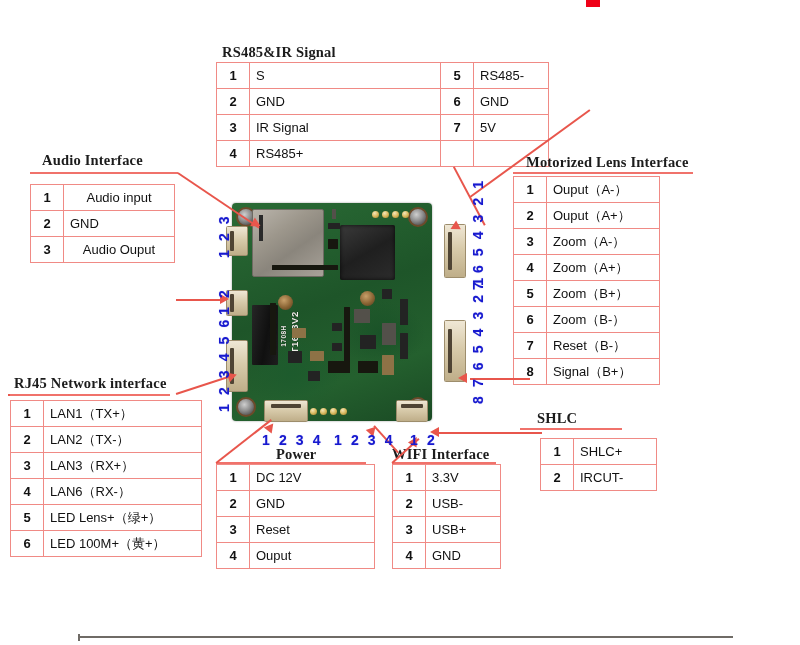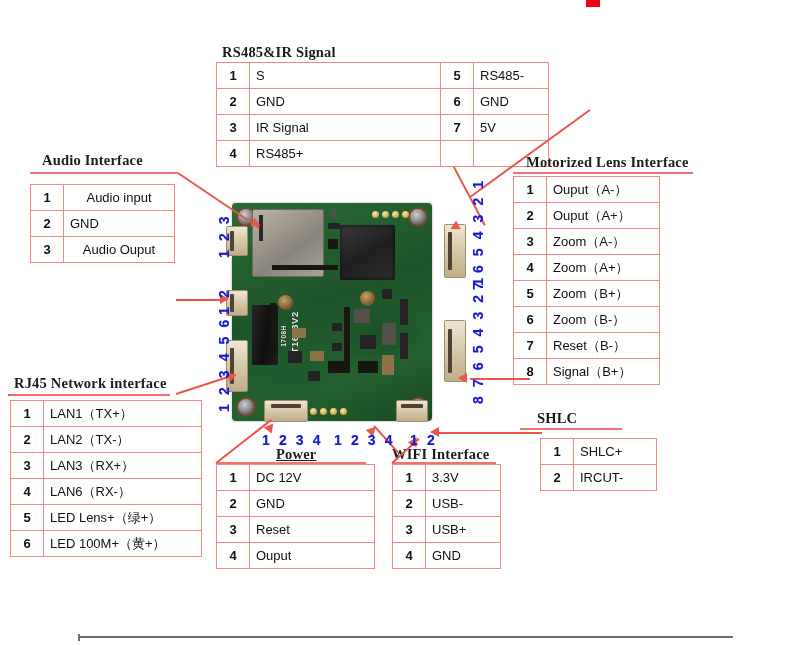--- a/index.html
+++ b/index.html
@@ -395,21 +395,21 @@
     <td class="num">5</td>
     <td class="val">LED Lens+（绿+）</td>
   </tr>
   <tr>
     <td class="num">6</td>
     <td class="val">LED 100M+（黄+）</td>
   </tr>
 </tbody>
   </table>
 
-<div class="tbl-title" style="left:276px; top:446px;text-decoration:underline;">Power</div>
+<div class="tbl-title" style="left:276px; top:446px;">Power</div>
 <div class="title-rule" style="left:216px; top:462px; width:150px;"></div>
 
 <table class="pin-table" id="tbl-power" style="left:216px; top:464px;">
   <tbody>
       <tr>
     <td class="num">1</td>
     <td class="val" style="width:112px;">DC 12V</td>
   </tr>
   <tr>
     <td class="num">2</td>

